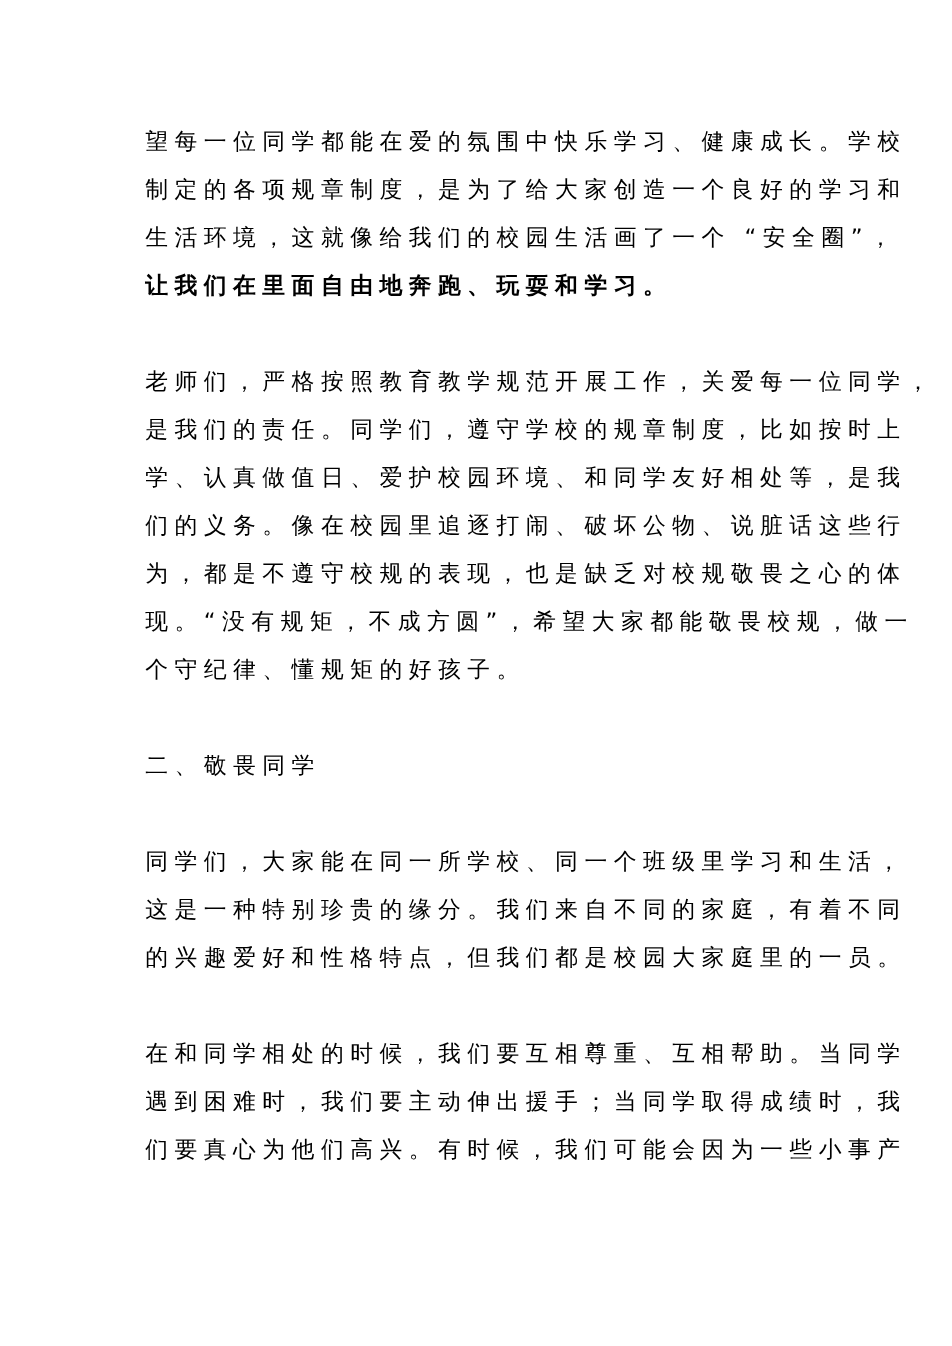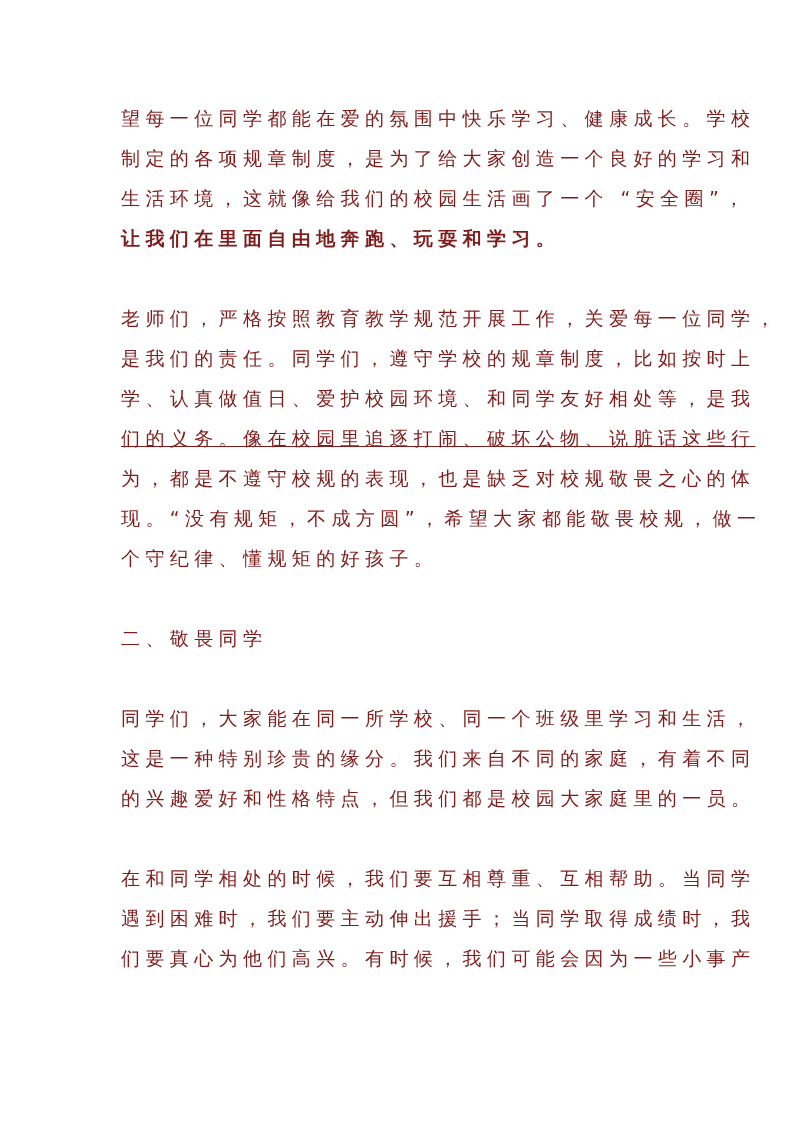--- a/index.html
+++ b/index.html
@@ -30,41 +30,41 @@
       width: 555px;
     }
     .line {
       position: absolute;
       left: 0;
       height: 30px;
       font-size: 19px;
       line-height: 30px;
       letter-spacing: 5.4px;
       white-space: nowrap;
-      color: #7f1d1d;
+      color: #000000;
     }
   </style>
 </head>
 <body>
 
 <div class="page">
   <div class="content">
 
     <div>
       <div class="line" style="top:103px;">望每一位同学都能在爱的氛围中快乐学习、健康成长。学校</div>
       <div class="line" style="top:143px;">制定的各项规章制度，是为了给大家创造一个良好的学习和</div>
       <div class="line" style="top:183px;">生活环境，这就像给我们的校园生活画了一个 “安全圈”，</div>
       <div class="line" style="top:223px;font-weight:bold;">让我们在里面自由地奔跑、玩耍和学习。</div>
     </div>
 
     <div>
       <div class="line" style="top:303px;">老师们，严格按照教育教学规范开展工作，关爱每一位同学，</div>
       <div class="line" style="top:343px;">是我们的责任。同学们，遵守学校的规章制度，比如按时上</div>
       <div class="line" style="top:383px;">学、认真做值日、爱护校园环境、和同学友好相处等，是我</div>
-      <div class="line" style="top:423px;text-decoration:underline;">们的义务。像在校园里追逐打闹、破坏公物、说脏话这些行</div>
+      <div class="line" style="top:423px;">们的义务。像在校园里追逐打闹、破坏公物、说脏话这些行</div>
       <div class="line" style="top:463px;">为，都是不遵守校规的表现，也是缺乏对校规敬畏之心的体</div>
       <div class="line" style="top:503px;">现。“没有规矩，不成方圆”，希望大家都能敬畏校规，做一</div>
       <div class="line" style="top:543px;">个守纪律、懂规矩的好孩子。</div>
     </div>
 
     <div>
       <div class="line" style="top:623px;">二、敬畏同学</div>
     </div>
 
     <div>

